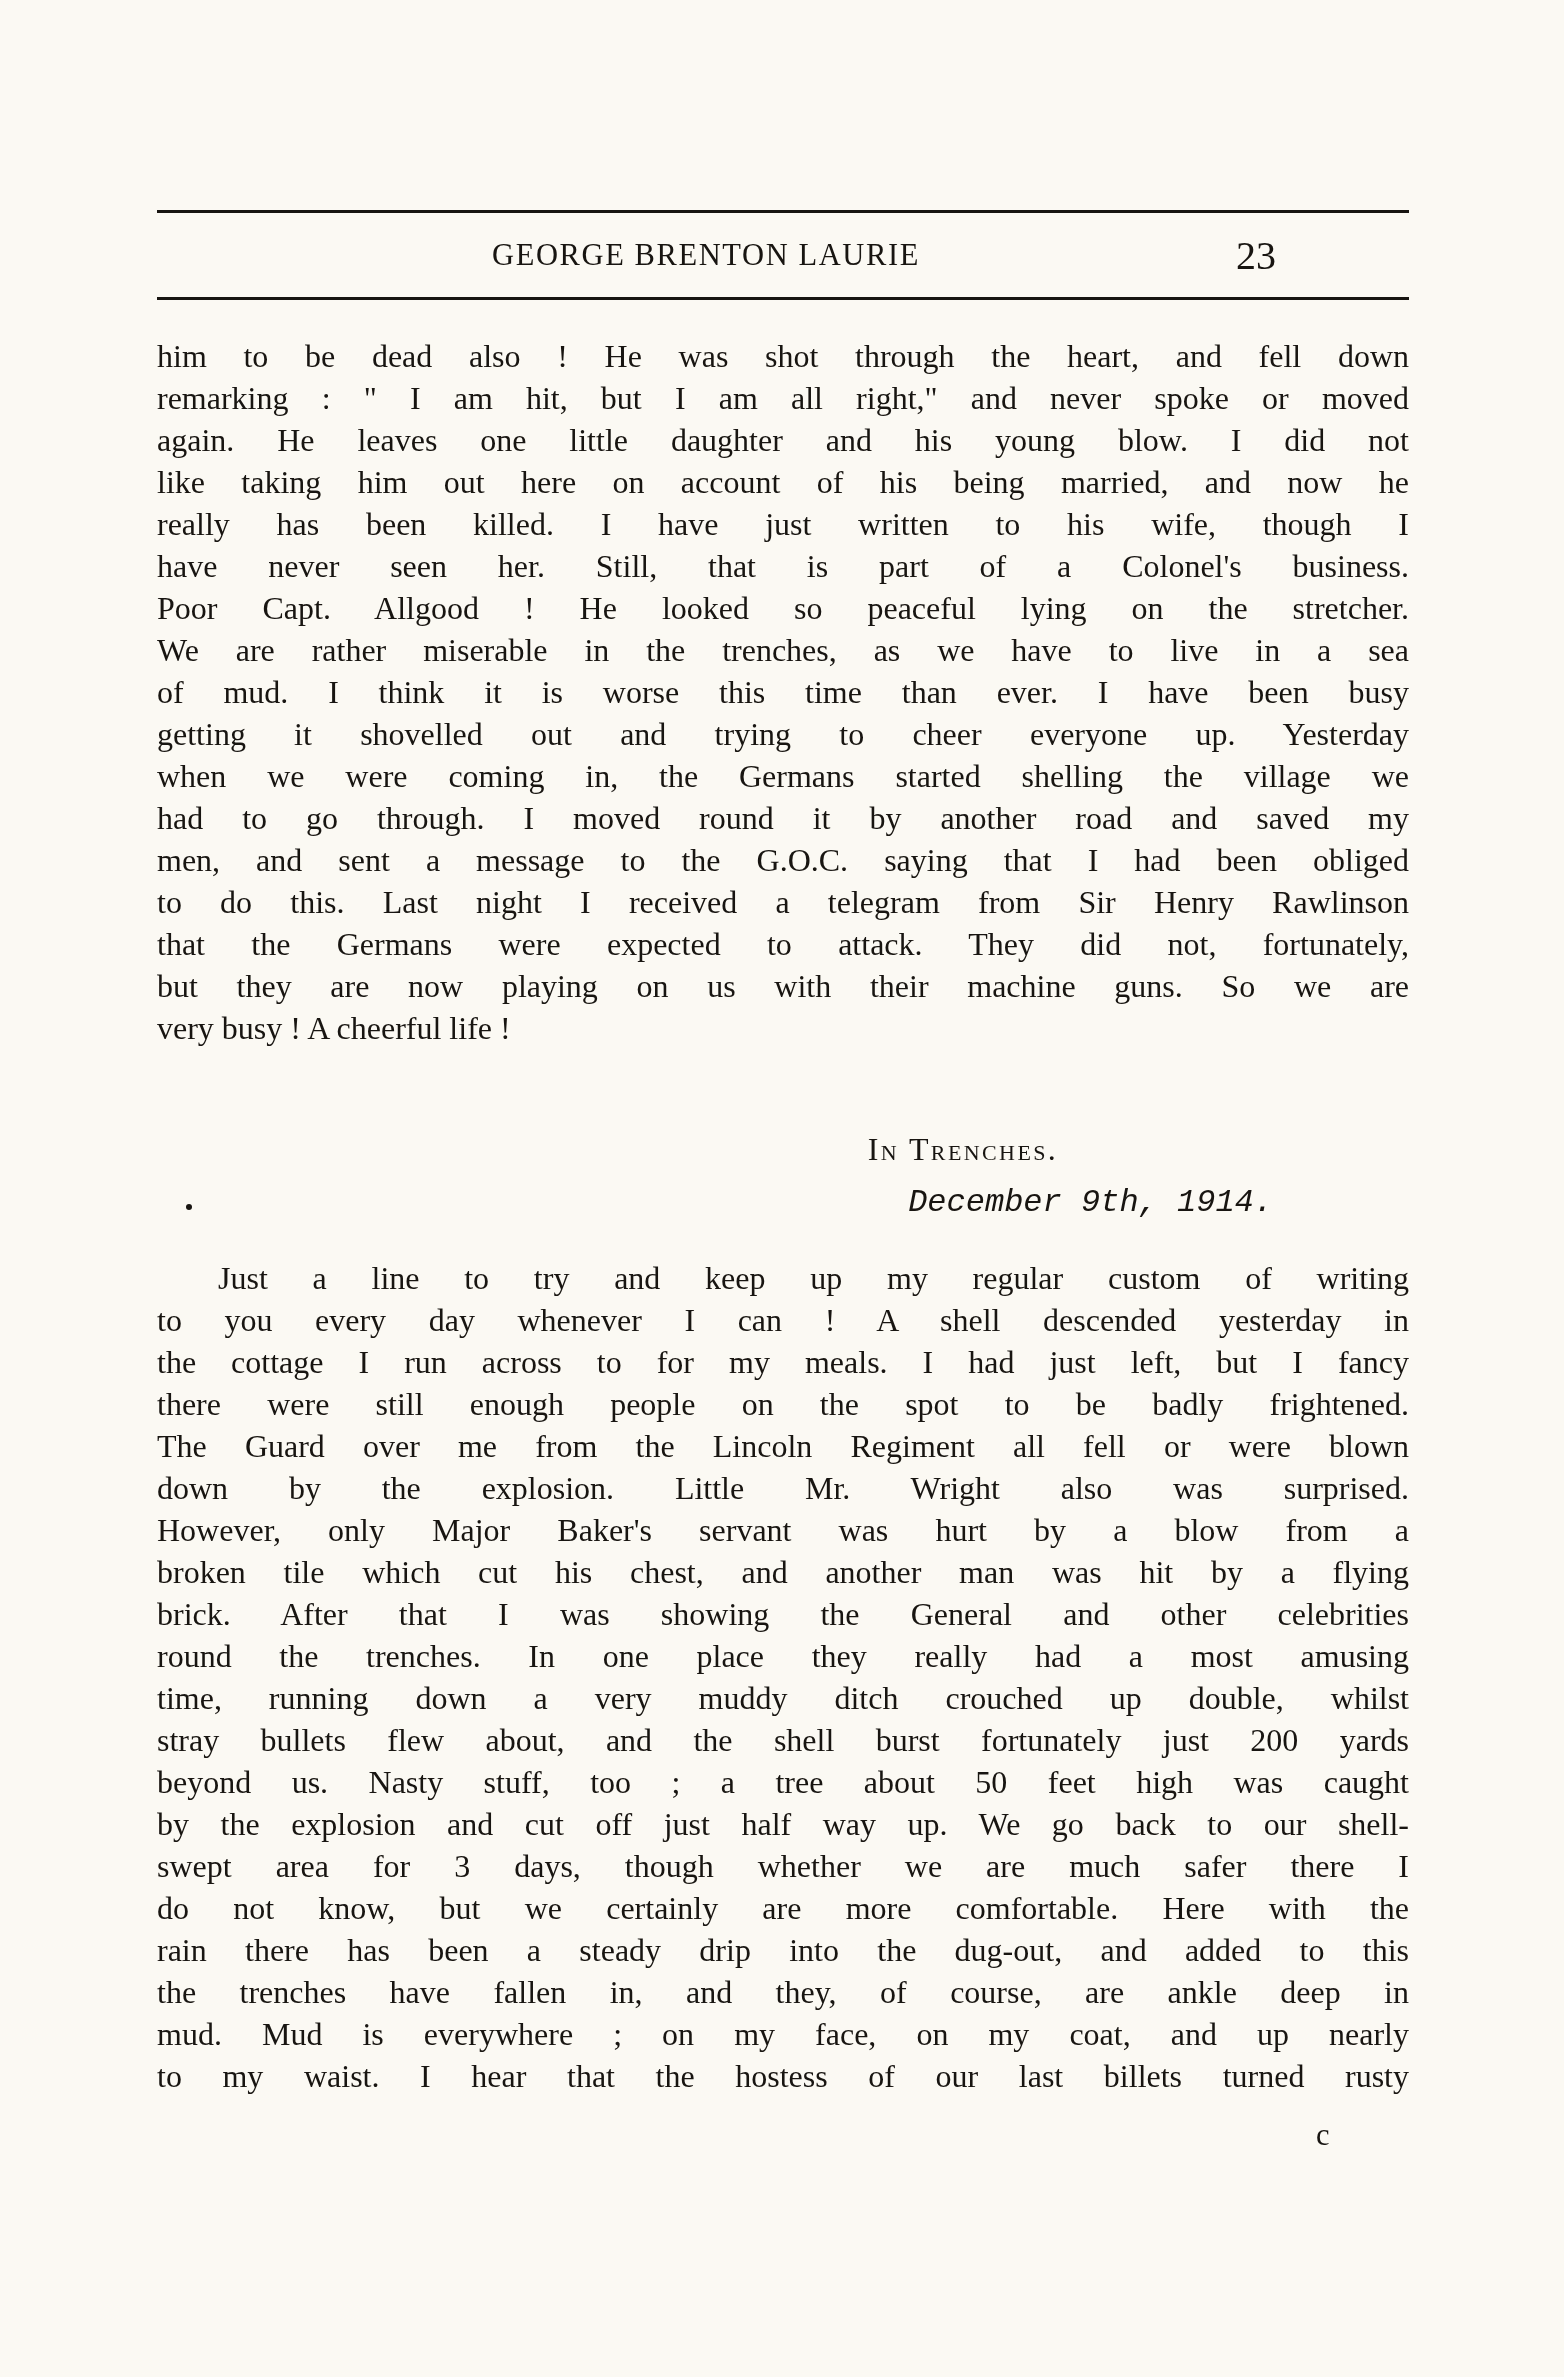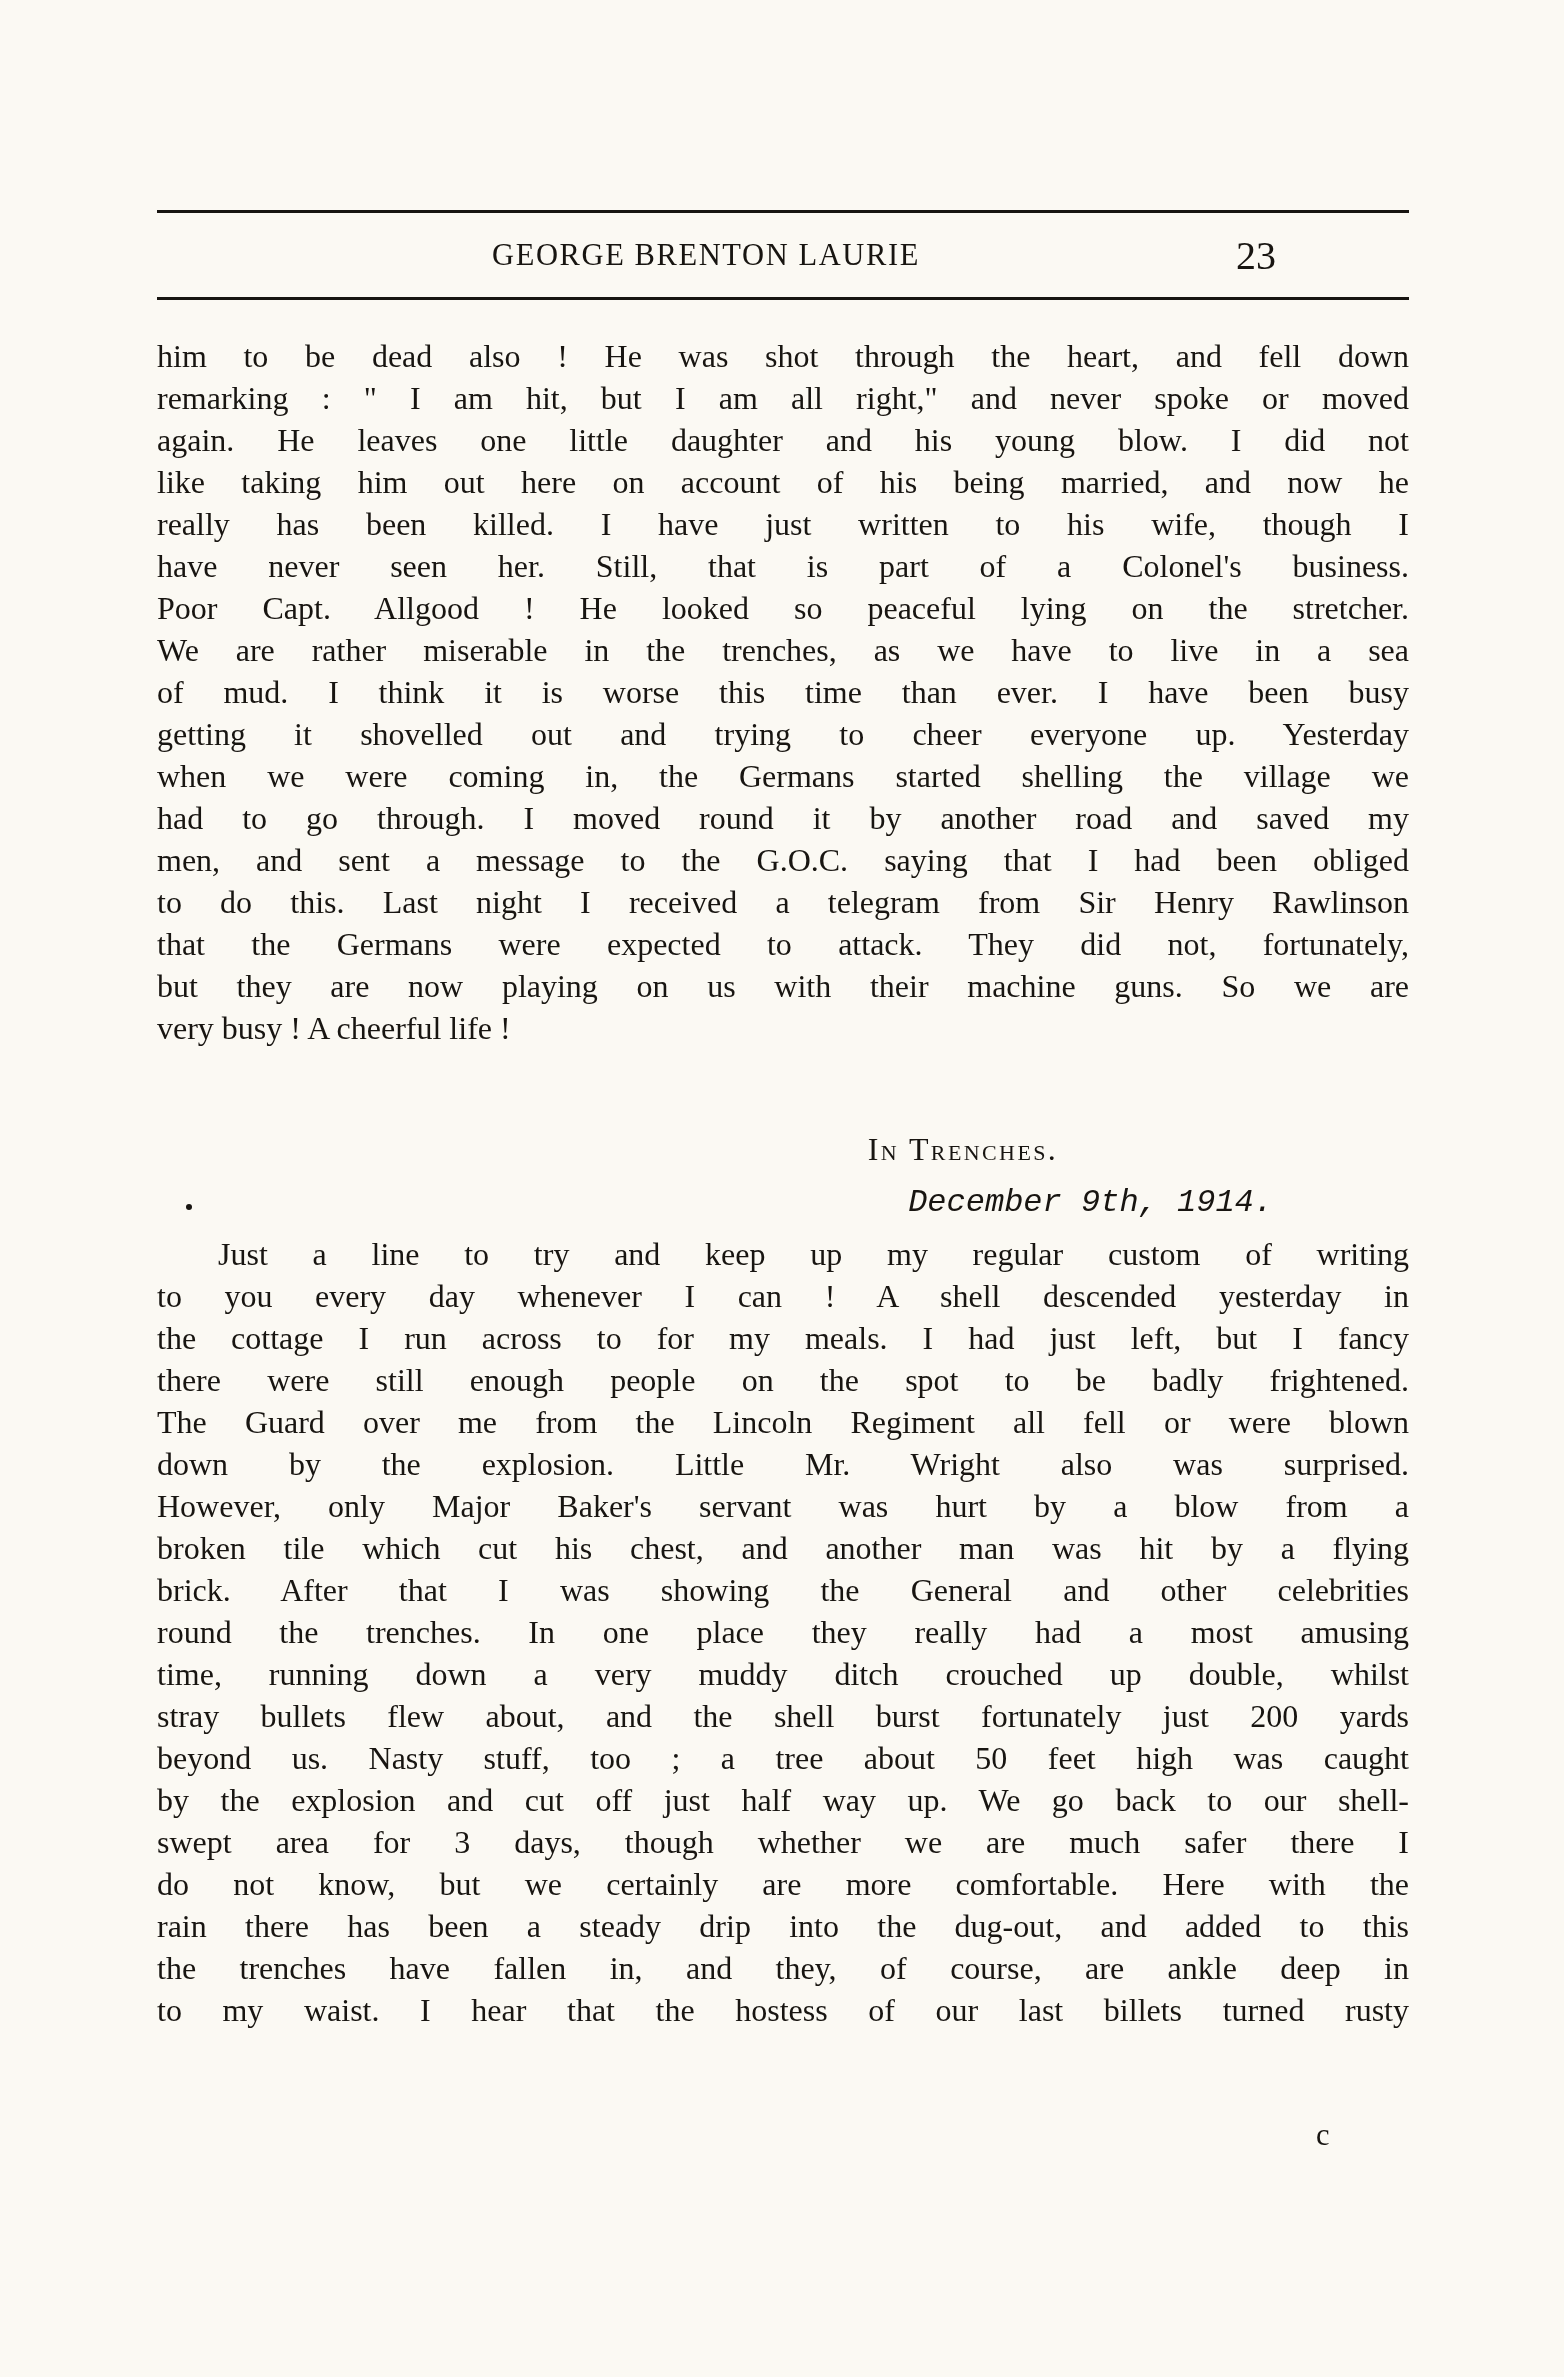--- a/index.html
+++ b/index.html
@@ -37,21 +37,21 @@
   .paragraph .line {
     text-align: justify;
     text-align-last: justify;
     -moz-text-align-last: justify;
   }
   .p1 .line:last-child {
     text-align-last: left;
     -moz-text-align-last: left;
   }
   .p2 .line:first-child { text-indent: 61px; }
-  .p2 { margin-top: 9px; }
+  .p2 { margin-top: 33px; }
 
   .section-heading {
     margin-top: 79px;
     position: relative;
     left: 180px;
     text-align: center;
     font-variant: small-caps;
     letter-spacing: 2.4px;
   }
   .dateline {
@@ -123,20 +123,21 @@
           <div class="line">brick. After that I was showing the General and other celebrities</div>
           <div class="line">round the trenches. In one place they really had a most amusing</div>
           <div class="line">time, running down a very muddy ditch crouched up double, whilst</div>
           <div class="line">stray bullets flew about, and the shell burst fortunately just 200 yards</div>
           <div class="line">beyond us. Nasty stuff, too ; a tree about 50 feet high was caught</div>
           <div class="line">by the explosion and cut off just half way up. We go back to our shell-</div>
           <div class="line">swept area for 3 days, though whether we are much safer there I</div>
           <div class="line">do not know, but we certainly are more comfortable. Here with the</div>
           <div class="line">rain there has been a steady drip into the dug-out, and added to this</div>
           <div class="line">the trenches have fallen in, and they, of course, are ankle deep in</div>
+          <div class="line">mud. Mud is everywhere ; on my face, on my coat, and up nearly</div>
           <div class="line">to my waist. I hear that the hostess of our last billets turned rusty</div>
         </div>
     </main>
 
   </div>
 
   <span class="stray-dot"></span>
   <div class="signature">c</div>
 </div>
 

